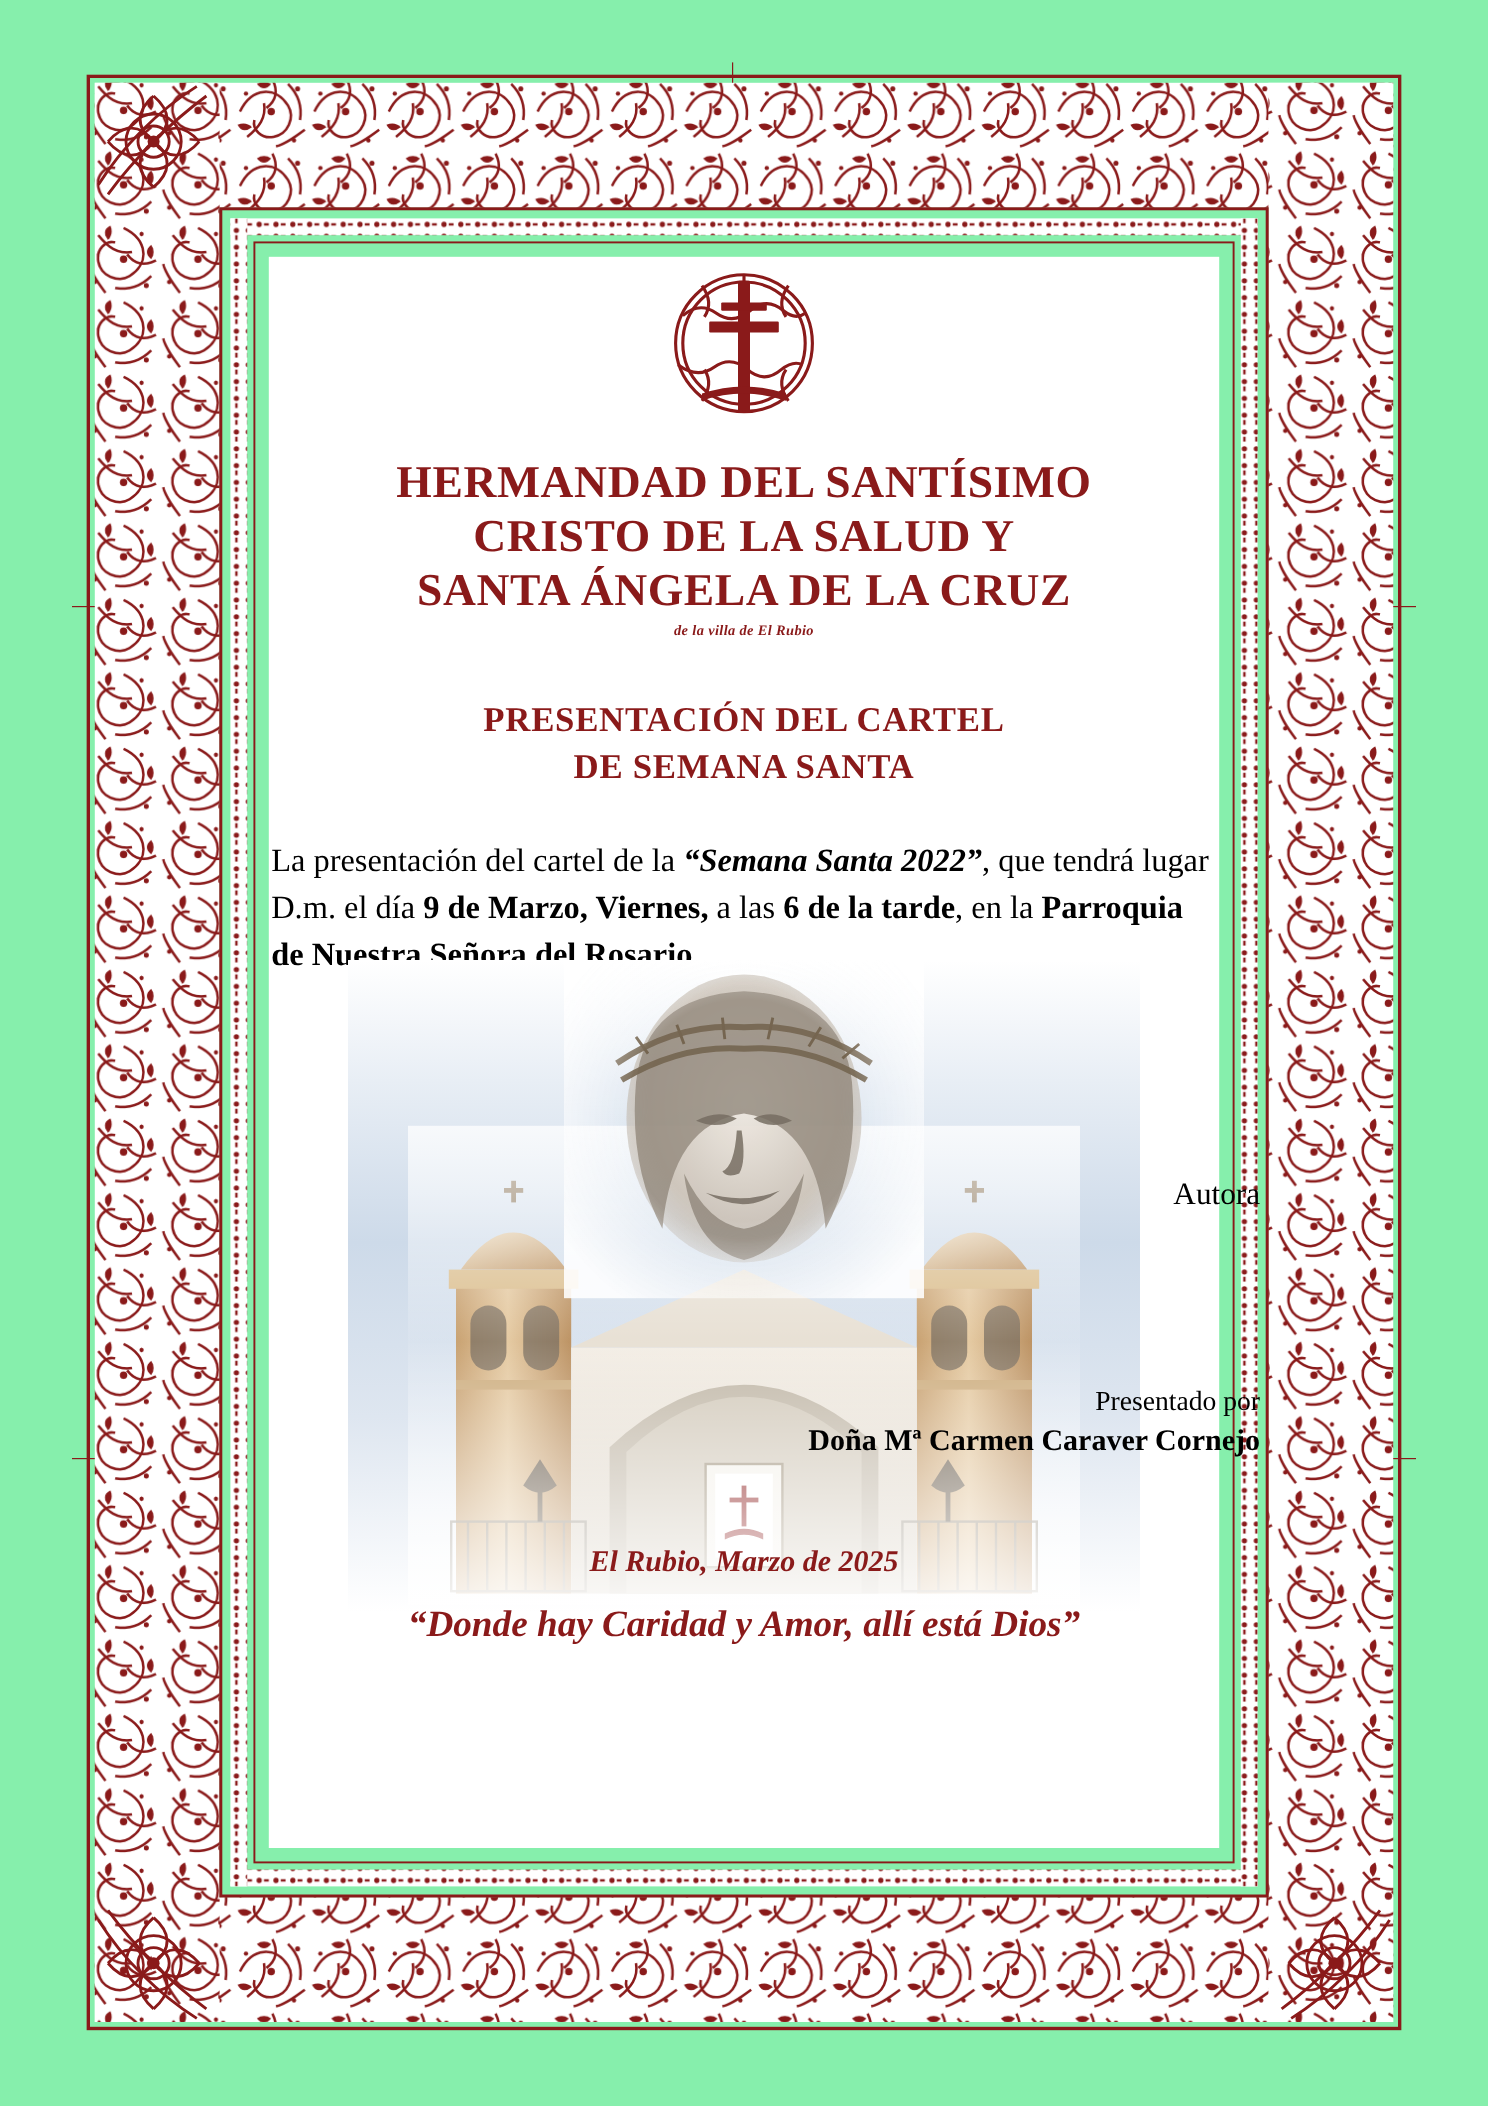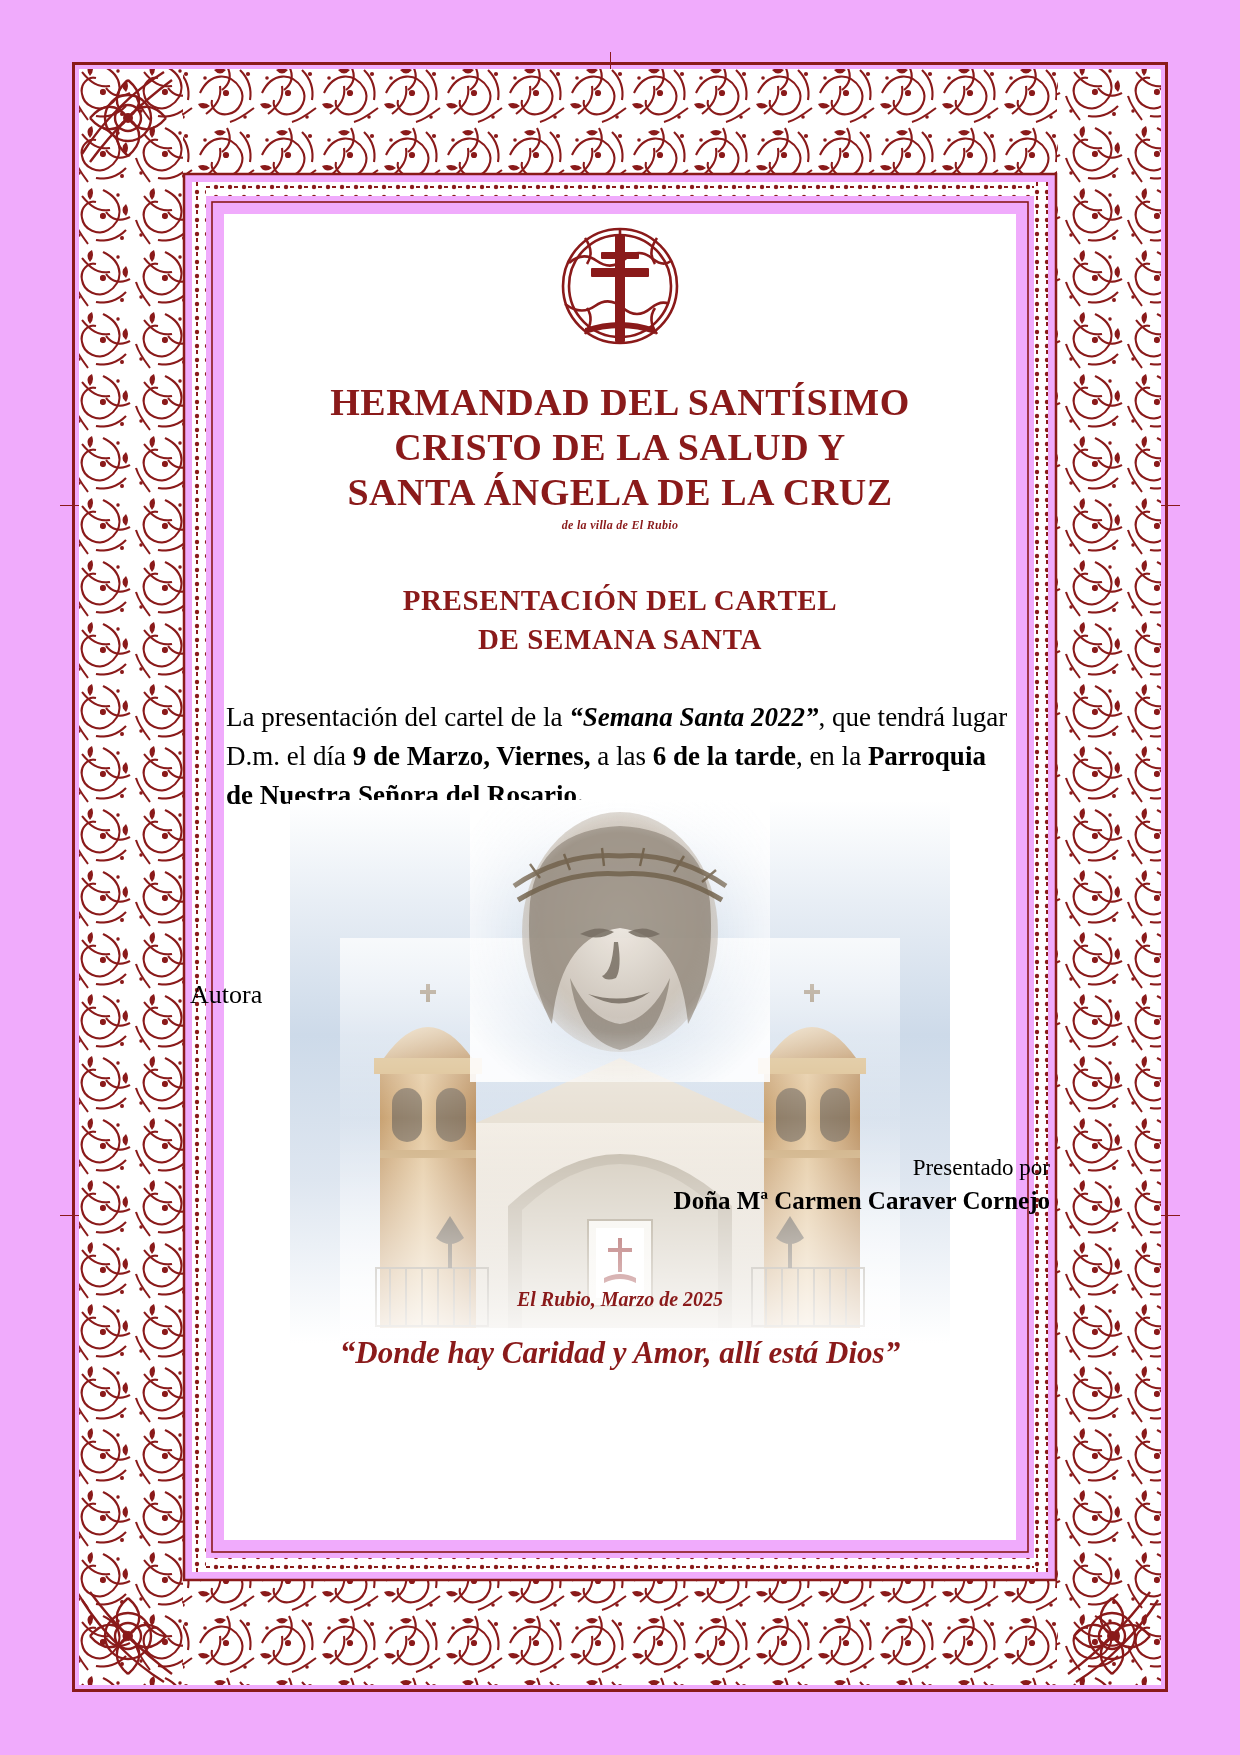--- a/index.html
+++ b/index.html
@@ -14,21 +14,21 @@
     font-family: "Liberation Serif", serif;
     overflow: hidden;
   }
 
   
   .poster {
     position: absolute;
     left: 0; top: 0;
     width: 1240px;
     height: 1755px;
-    background: #f0abfc;
+    background: #86efac;
   }
 
   .border-outer {
     position: absolute;
     left: 72px;
     top: 62px;
     width: 1096px;
     height: 1630px;
     box-sizing: border-box;
   }
@@ -139,21 +139,21 @@
     width: 300px;
     height: 300px;
     opacity: 0.93;
   }
 
   .autora-block {
     position: absolute;
     left: 0;
     top: 800px;
     width: 100%;
-    text-align: left;
+    text-align: right;
     color: #000;
   }
   .autora-label { font-size: 26px; }
   .autora-name {
     font-size: 38px;
     font-weight: bold;
     margin-top: 4px;
   }
 
   .presentado-block {
@@ -173,21 +173,21 @@
 
   .fecha {
     position: absolute;
     left: 0;
     top: 1108px;
     width: 100%;
     text-align: center;
     color: #8a1a1a;
     font-style: italic;
     font-weight: bold;
-    font-size: 20px;
+    font-size: 25px;
   }
 
   .lema {
     position: absolute;
     left: 0;
     top: 1155px;
     width: 100%;
     color: #8a1a1a;
     font-style: italic;
     font-weight: bold;

